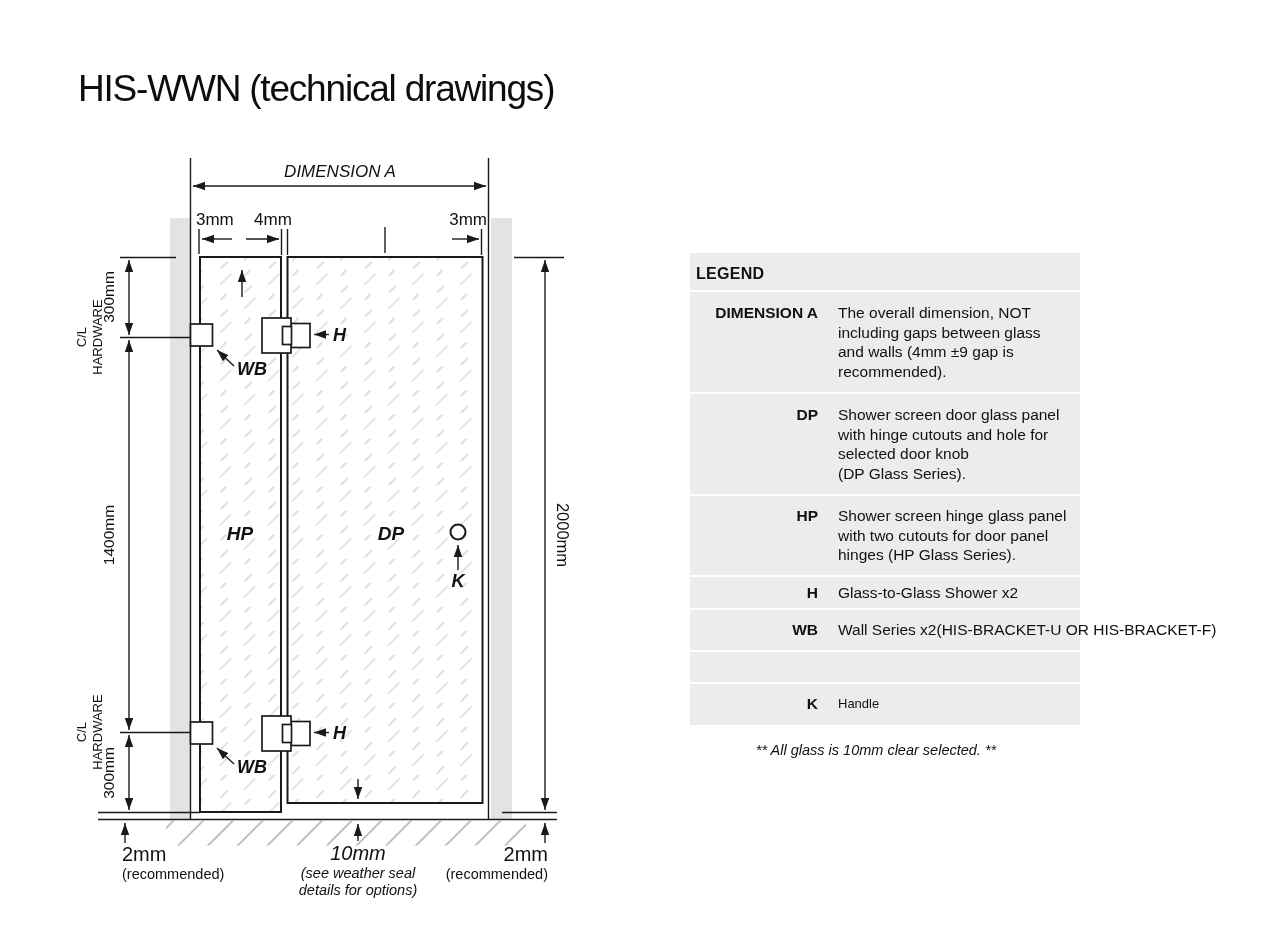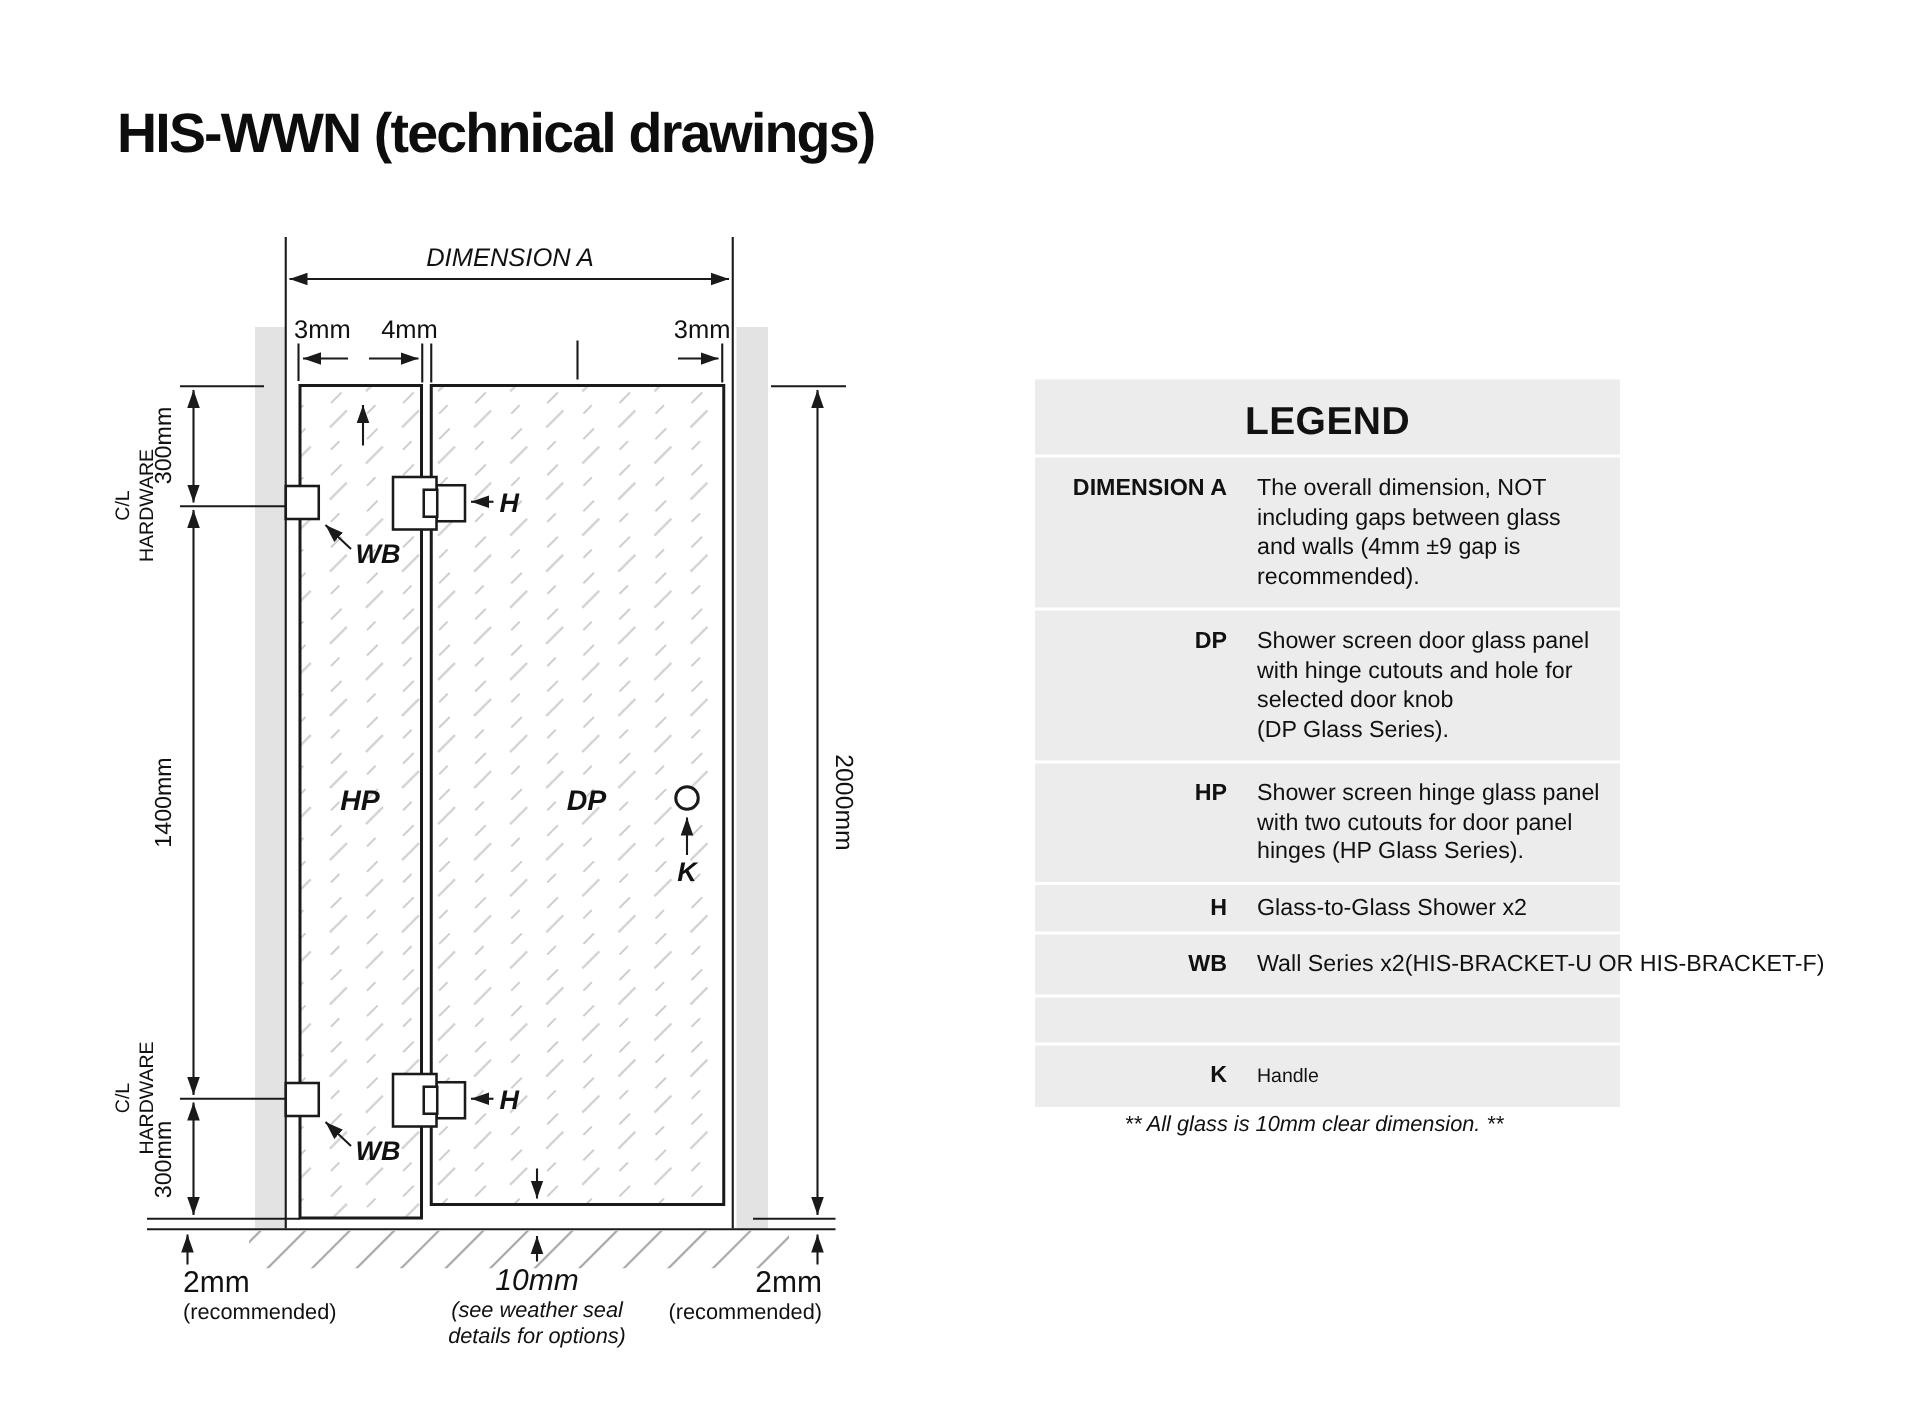--- a/index.html
+++ b/index.html
@@ -1,39 +1,39 @@
 <!DOCTYPE html>
 <html><head>
 <meta charset="utf-8">
 <style>
   html,body{margin:0;padding:0;background:#fff;}
   .canvas{position:relative;width:1285px;height:944px;background:#ffffff;
           font-family:"Liberation Sans",sans-serif;color:#111;overflow:hidden;}
-  .title{position:absolute;left:78px;top:68px;margin:0;font-size:37px;font-weight:bold;
+  .title{position:absolute;left:78px;top:68px;margin:0;font-size:37px;font-weight:normal;
          letter-spacing:-1.2px;color:#0d0d0d;}
   svg.drawing{position:absolute;left:0;top:0;}
   svg text{font-family:"Liberation Sans",sans-serif;fill:#111;}
   .dline{stroke:#1a1a1a;stroke-width:1.4;fill:none;}
   .tick{stroke:#1a1a1a;stroke-width:1.4;}
   .wall{fill:#e3e3e3;}
   .glass{fill:url(#glassHatch);stroke:#1a1a1a;stroke-width:2;}
   .hw{fill:#ffffff;stroke:#1a1a1a;stroke-width:1.7;}
   .t-dim{font-size:17px;}
   .t-dimA{font-size:17px;font-style:italic;}
   .t-rot{font-size:15.5px;}
   .t-rot2{font-size:16.5px;}
   .t-cl{font-size:13px;}
   .t-panel{font-size:19px;font-weight:bold;font-style:italic;}
   .t-lab{font-size:18px;font-weight:bold;font-style:italic;}
   .t-big{font-size:20px;}
   .t-note{font-size:14.5px;}
   .t-it{font-style:italic;}
 
   .legend{position:absolute;left:690px;top:253px;width:390px;background:#ececec;}
-  .legend-head{font-size:26px;font-weight:bold;letter-spacing:.3px;padding:12px 25px 7px;text-align:center;}
+  .legend-head{font-size:16px;font-weight:bold;letter-spacing:.3px;padding:12px 6px 7px;}
   .lrow{display:grid;grid-template-columns:128px 1fr;column-gap:20px;
         border-top:2px solid #ffffff;padding:10px 0;font-size:15.5px;line-height:19.5px;}
   .lrow:nth-child(2),.lrow:nth-child(3){padding:11px 0;}
   .lrow:nth-child(5){padding:6px 0;}
   .lrow:nth-child(7){height:30px;padding:0;}
   .lrow:nth-child(8){padding:10px 0 12px;}
   .lrow:nth-child(8) .desc{font-size:13px;}
   .term{font-weight:bold;text-align:right;}
   .desc{white-space:pre-line;}
   .desc.nowrap{white-space:nowrap;overflow:visible;}
@@ -230,15 +230,15 @@
     <div class="lrow">
       <div class="term"></div>
       <div class="desc"></div>
     </div>
     <div class="lrow">
       <div class="term">K</div>
       <div class="desc">Handle</div>
     </div>
   </div>
 
-  <div class="legend-note">** All glass is 10mm clear dimension. **</div>
+  <div class="legend-note">** All glass is 10mm clear selected. **</div>
 
 </div>
 
 </body></html>

